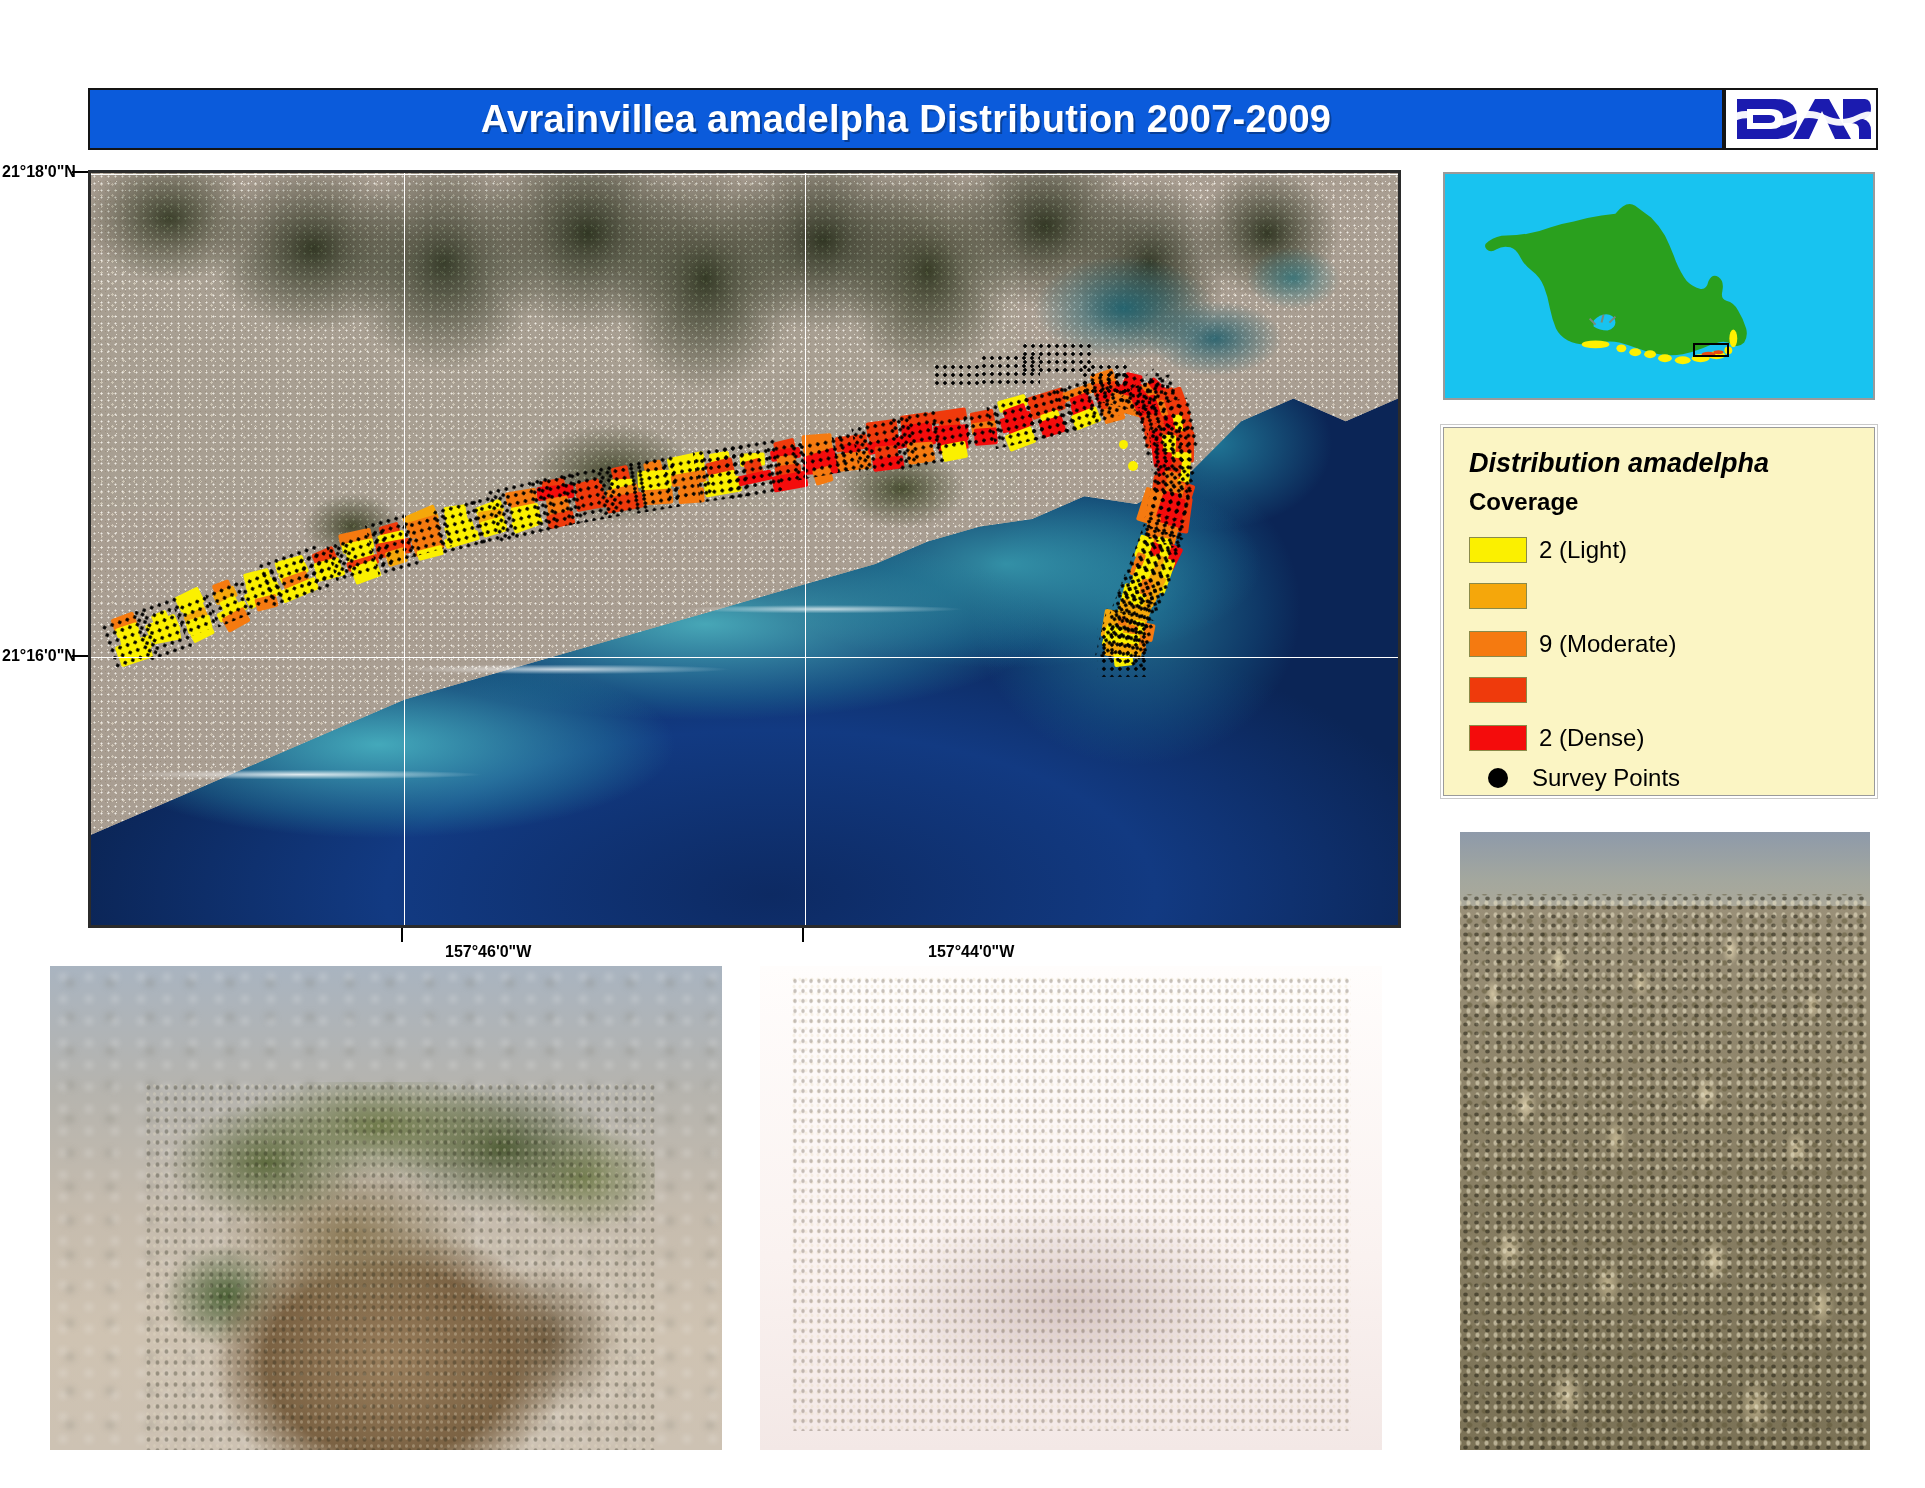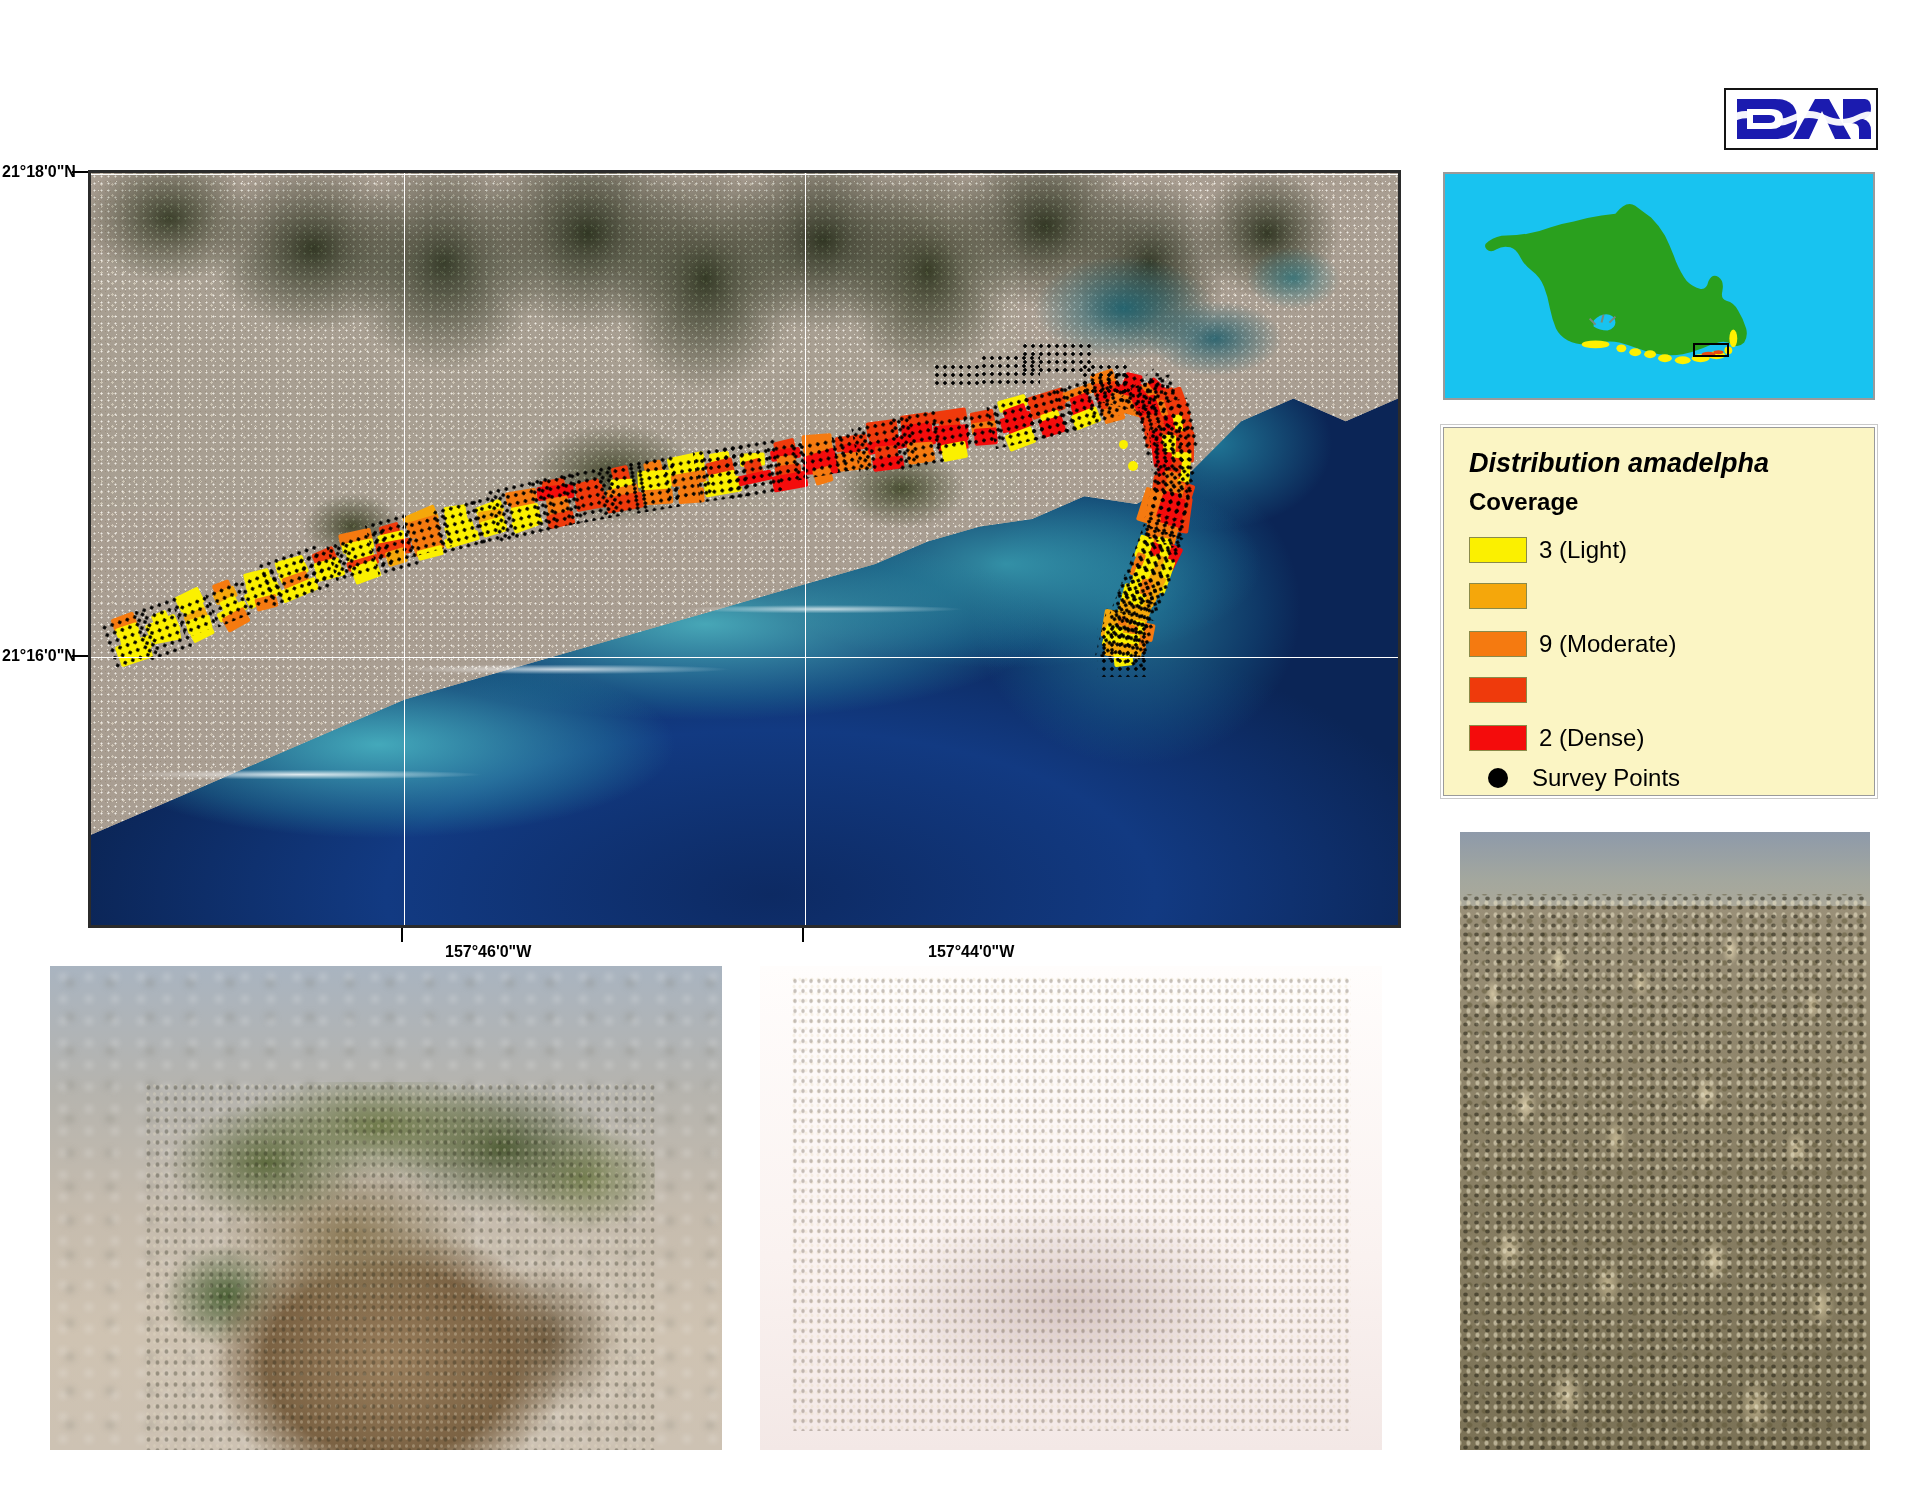--- a/index.html
+++ b/index.html
@@ -331,20 +331,23 @@
       radial-gradient(rgba(90,82,50,0.45) 2px, rgba(0,0,0,0) 3.6px);
     background-size: 11px 9px, 9px 12px, 15px 14px;
     background-position: 0 0, 4px 3px, 2px 6px;
   }
 </style>
 </head>
 <body>
 
 <div id="poster">
 
+  <div id="title-bar">
+    <span id="title-text">Avrainvillea amadelpha Distribution 2007-2009</span>
+  </div>
 
   <div id="logo-box">
     <svg width="140" height="52" viewBox="0 0 140 52">
       <g fill="#1B1BAF">
         <path d="M6 6 L44 6 Q66 6 66 26 Q66 46 44 46 L6 46 Z"></path>
         <path d="M62 46 L84 6 L98 6 L120 46 L104 46 L91 18 L78 46 Z"></path>
         <path d="M112 6 L134 6 Q140 6 140 16 Q140 24 132 26 Q140 28 140 38 L140 46 L128 46 L128 36 Q128 30 120 30 L112 30 Z"></path>
       </g>
       <g fill="#FFFFFF">
         <path d="M16 16 L40 16 Q52 16 52 26 Q52 36 40 36 L16 36 Z"></path>
@@ -673,21 +676,21 @@
     </svg>
     <div id="inset-box"></div>
   </div>
 
   <div id="legend">
     <div id="legend-title">Distribution amadelpha</div>
     <div id="legend-sub">Coverage</div>
 
     <div class="legend-row" style="top:108px;">
       <span class="swatch" style="background: rgb(251, 240, 0);"></span>
-      <span class="swatch-label">3 (Light)</span>
+      <span class="swatch-label">2 (Light)</span>
     </div>
 
     <div class="legend-row" style="top:155px;">
       <span class="swatch" style="background: rgb(245, 167, 11);"></span>
       <span class="swatch-label"></span>
     </div>
 
     <div class="legend-row" style="top:202px;">
       <span class="swatch" style="background: rgb(245, 122, 16);"></span>
       <span class="swatch-label">9 (Moderate)</span>

